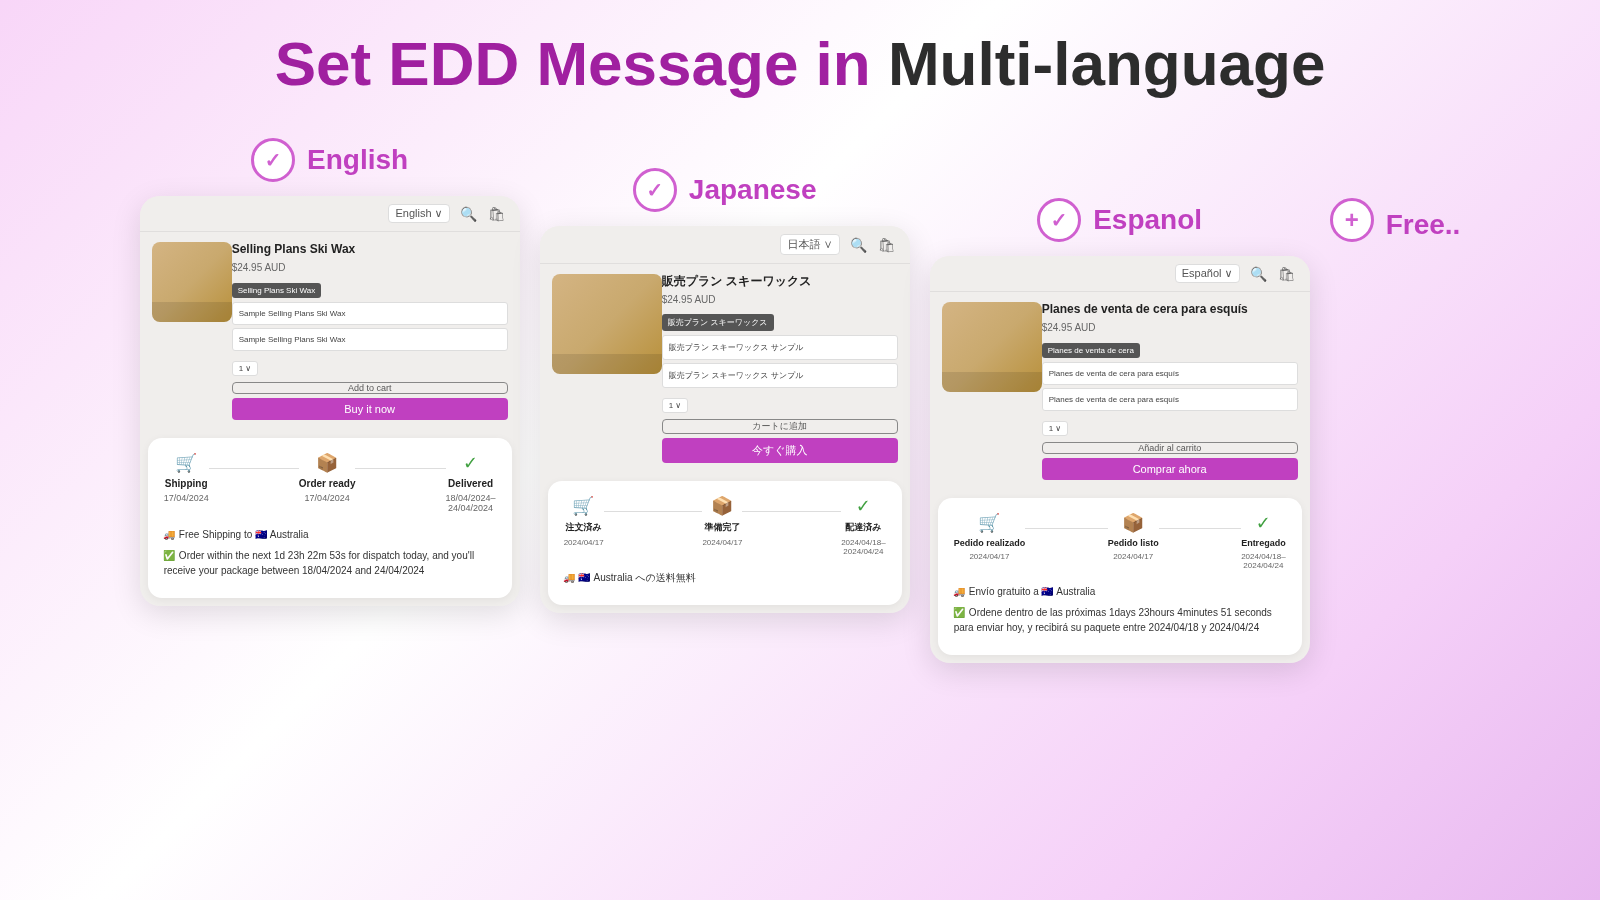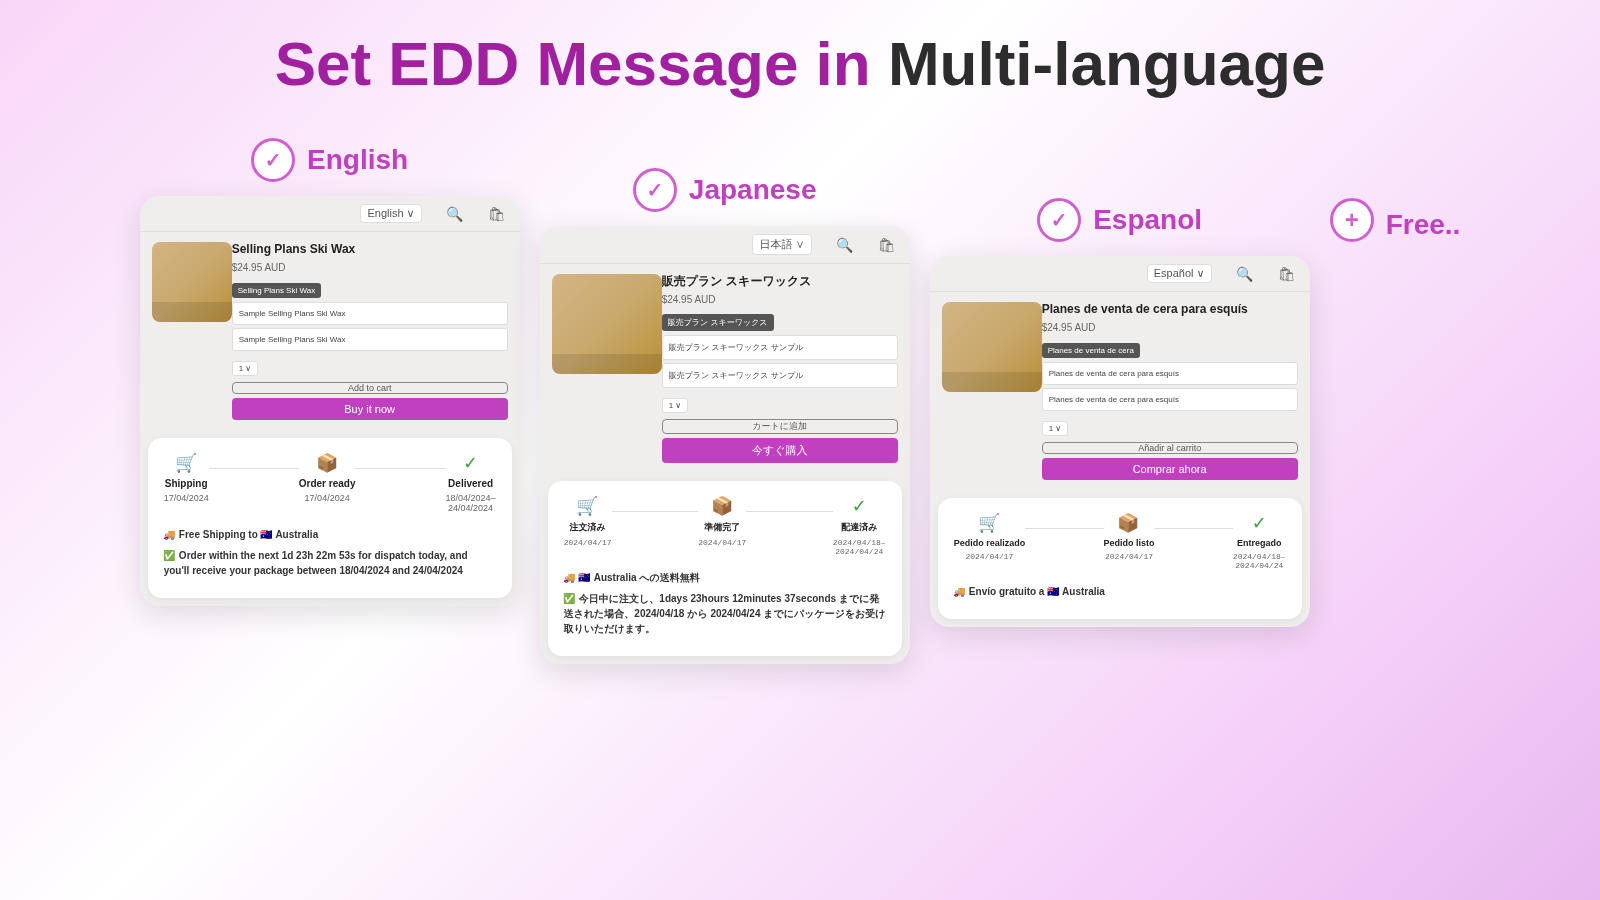--- a/index.html
+++ b/index.html
@@ -84,21 +84,21 @@
       overflow: hidden;
       box-shadow: 0 8px 30px rgba(0,0,0,0.12);
     }
 
     .browser-bar {
       background: #f0eeec;
       padding: 8px 14px;
       display: flex;
       align-items: center;
       justify-content: flex-end;
-      gap: 24px;
+      gap: 10px;
       border-bottom: 1px solid #e0dedd;
     }
 
     .browser-lang-select {
       font-size: 11px;
       color: #555;
       background: white;
       border: 1px solid #ddd;
       border-radius: 4px;
       padding: 2px 6px;
@@ -254,31 +254,30 @@
       font-size: 10px;
       color: #333;
       line-height: 1.5;
     }
 
     .edd-line {
       display: flex;
       align-items: flex-end;
       gap: 6px;
       margin-bottom: 6px;
-      font-weight: bold;
     }
 
     
     .card-en { width: 380px; }
     .card-ja { width: 370px; }
     .card-es { width: 380px; }
 
     
     .step-label-ja { font-size: 9px; }
-    .step-date-ja { font-size: 8px; font-family: Liberation Mono, monospace; }
+    .step-date-ja { font-size: 8px; }
 
     
     .more-label {
       display: flex;
       flex-direction: column;
       align-items: center;
       justify-content: flex-start;
       padding-top: 60px;
     }
     .more-text {
@@ -429,23 +428,20 @@
           <div class="step-divider"></div>
           <div class="step">
             <span class="step-icon check-green">✓</span>
             <span class="step-label step-label-ja">配達済み</span>
             <span class="step-date step-date-ja">2024/04/18–<br>2024/04/24</span>
           </div>
         </div>
         <div class="edd-line">
           <span class="edd-text">🚚 🇦🇺 Australia への送料無料</span>
         </div>
-        <div class="edd-line">
-          <span class="edd-text">✅ 今日中に注文し、1days 23hours 12minutes 37seconds までに発送された場合、2024/04/18 から 2024/04/24 までにパッケージをお受け取りいただけます。</span>
-        </div>
       </div>
     </div>
   </div>
 
   <div class="lang-block" style="margin-top: 60px;">
     <div class="lang-label">
       <div class="check-circle">✓</div>
       <span>Espanol</span>
     </div>
     <div class="browser-card card-es">
@@ -485,20 +481,23 @@
           <div class="step-divider"></div>
           <div class="step">
             <span class="step-icon check-green">✓</span>
             <span class="step-label step-label-ja">Entregado</span>
             <span class="step-date step-date-ja">2024/04/18–<br>2024/04/24</span>
           </div>
         </div>
         <div class="edd-line">
           <span class="edd-text">🚚 Envío gratuito a 🇦🇺 Australia</span>
         </div>
+        <div class="edd-line">
+          <span class="edd-text">✅ Ordene dentro de las próximas 1days 23hours 4minutes 51 seconds para enviar hoy, y recibirá su paquete entre 2024/04/18 y 2024/04/24</span>
+        </div>
       </div>
     </div>
   </div>
 
   <div class="lang-block more-label">
     <div class="lang-label">
       <div class="plus-circle">+</div>
       <span class="more-text">Free..</span>
     </div>
   </div>

